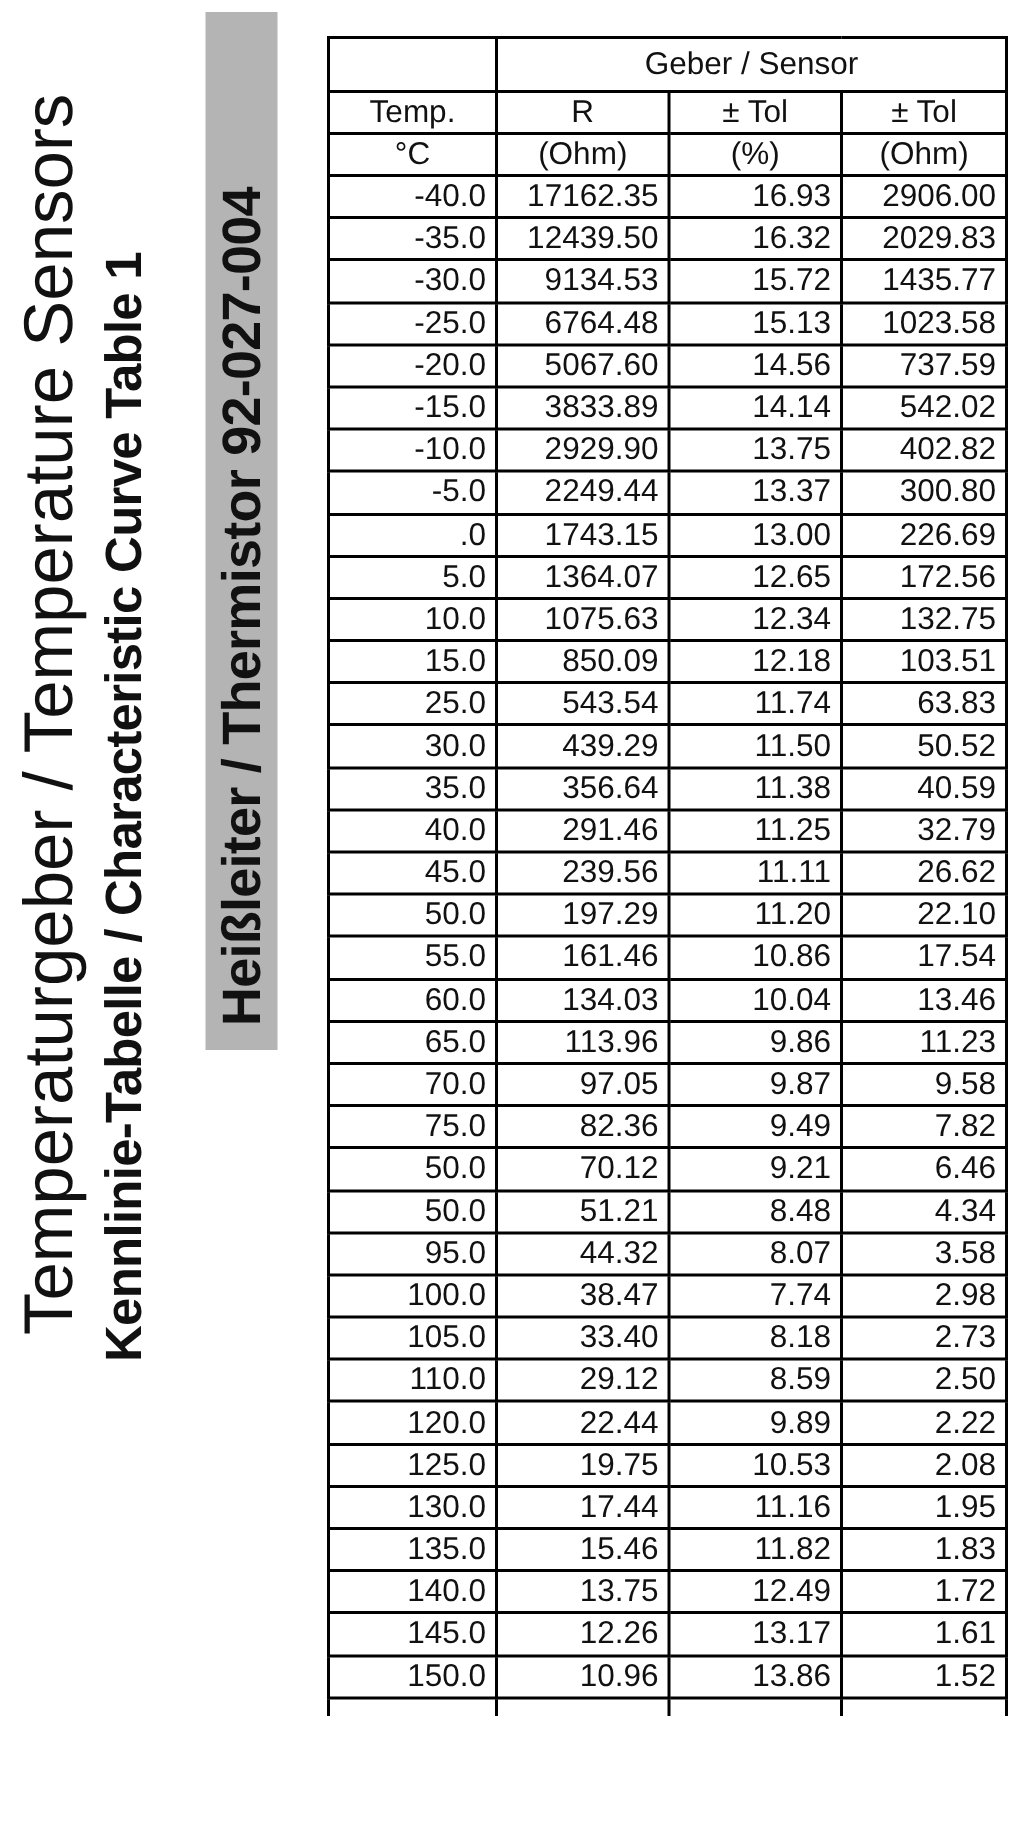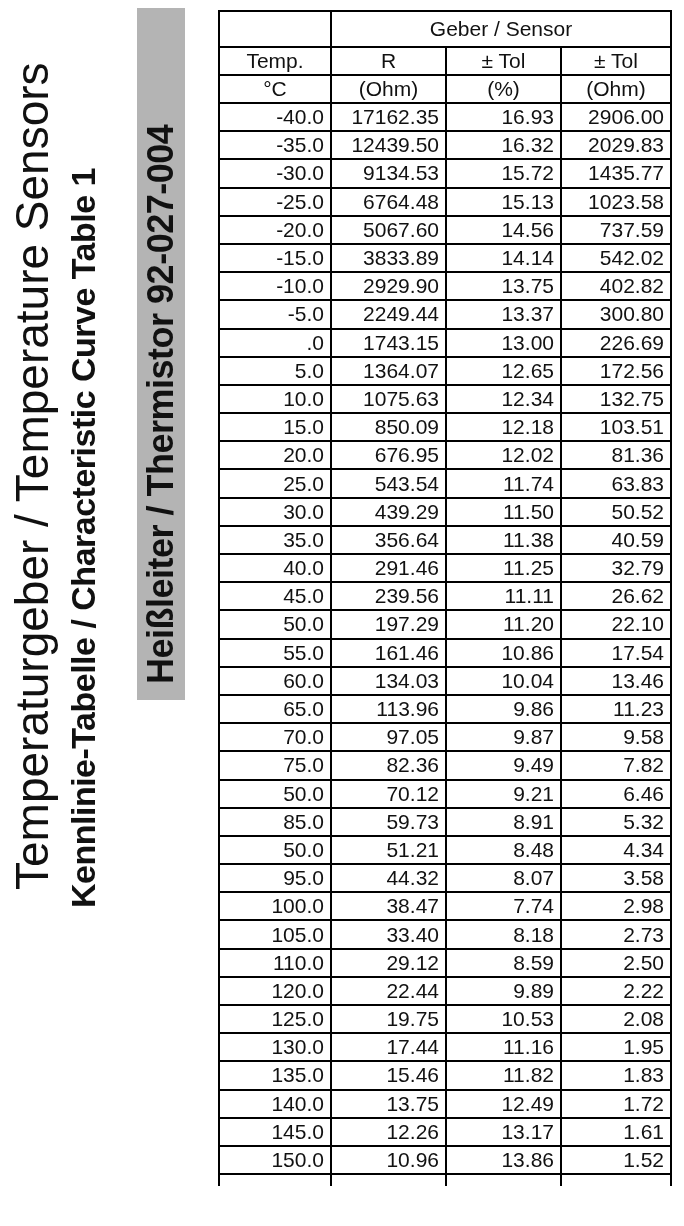--- a/index.html
+++ b/index.html
@@ -53,21 +53,21 @@
     font-weight: bold;
     letter-spacing: -0.5px;
     background: #b4b4b4;
     padding-left: 16px;
     box-sizing: border-box;
   }
   
   table#sensor-table {
     position: absolute;
     left: 218px;
-    top: 10px;
+    top: 24px;
     width: 452px;
     border-collapse: collapse;
     table-layout: fixed;
   }
   col.c1 { width: 112px; }
   col.c2 { width: 115px; }
   col.c3 { width: 115px; }
   col.c4 { width: 110px; }
   #sensor-table th, #sensor-table td {
     border: 2px solid #000000;
@@ -197,26 +197,20 @@
           <td>12.34</td>
           <td>132.75</td>
         </tr>
         <tr>
           <td>15.0</td>
           <td>850.09</td>
           <td>12.18</td>
           <td>103.51</td>
         </tr>
         <tr>
-          <td>20.0</td>
-          <td>676.95</td>
-          <td>12.02</td>
-          <td>81.36</td>
-        </tr>
-        <tr>
           <td>25.0</td>
           <td>543.54</td>
           <td>11.74</td>
           <td>63.83</td>
         </tr>
         <tr>
           <td>30.0</td>
           <td>439.29</td>
           <td>11.50</td>
           <td>50.52</td>
@@ -273,26 +267,20 @@
           <td>75.0</td>
           <td>82.36</td>
           <td>9.49</td>
           <td>7.82</td>
         </tr>
         <tr>
           <td>50.0</td>
           <td>70.12</td>
           <td>9.21</td>
           <td>6.46</td>
-        </tr>
-        <tr>
-          <td>85.0</td>
-          <td>59.73</td>
-          <td>8.91</td>
-          <td>5.32</td>
         </tr>
         <tr>
           <td>50.0</td>
           <td>51.21</td>
           <td>8.48</td>
           <td>4.34</td>
         </tr>
         <tr>
           <td>95.0</td>
           <td>44.32</td>

